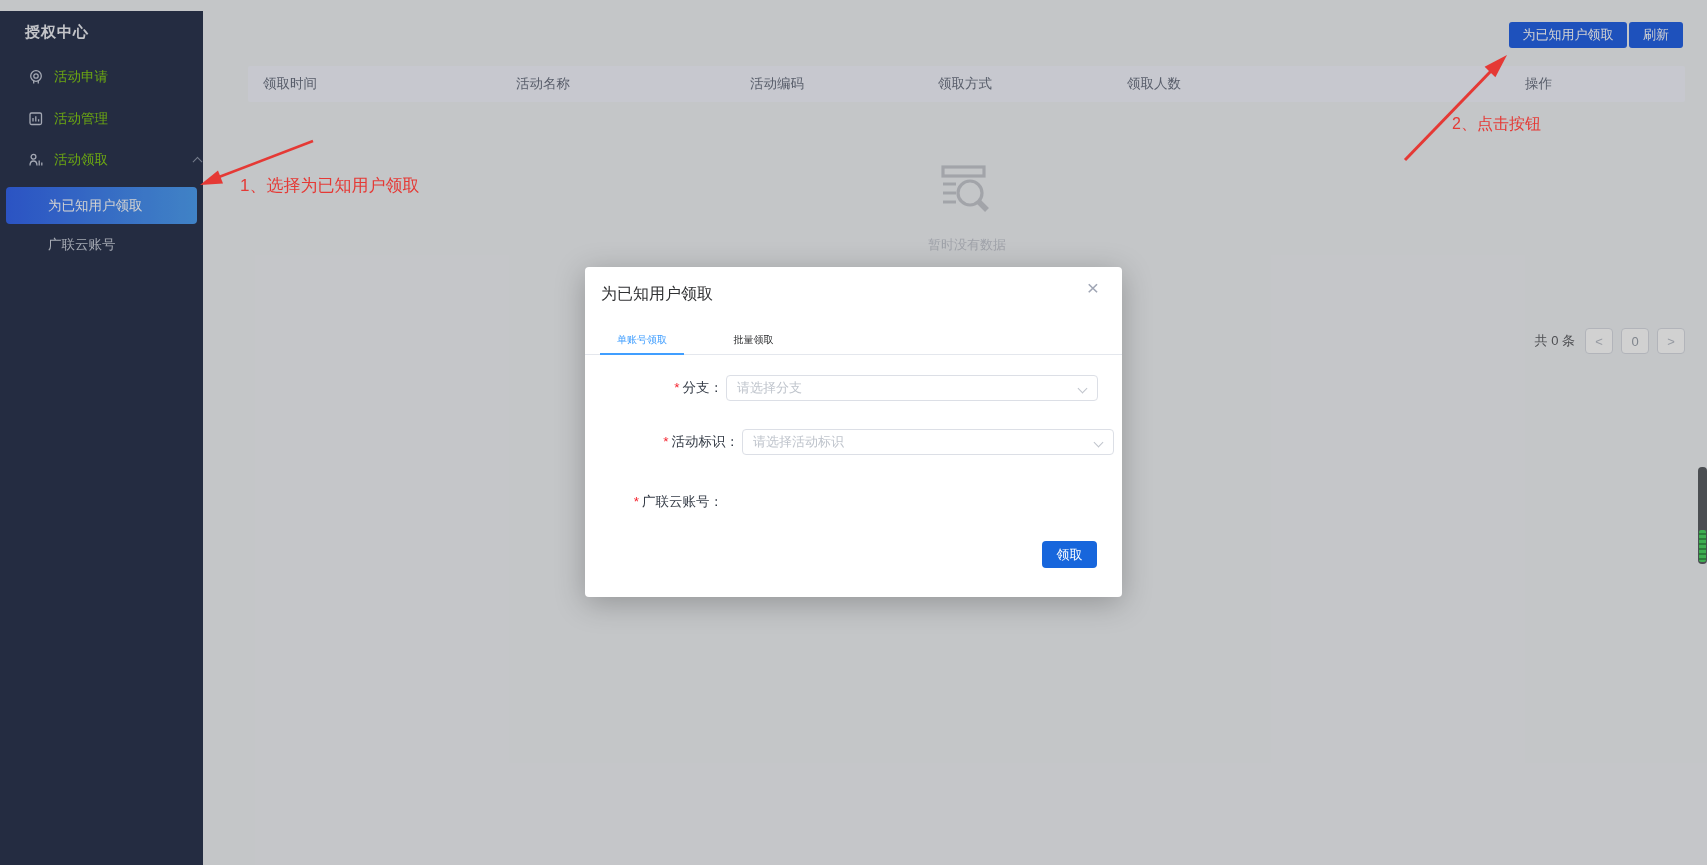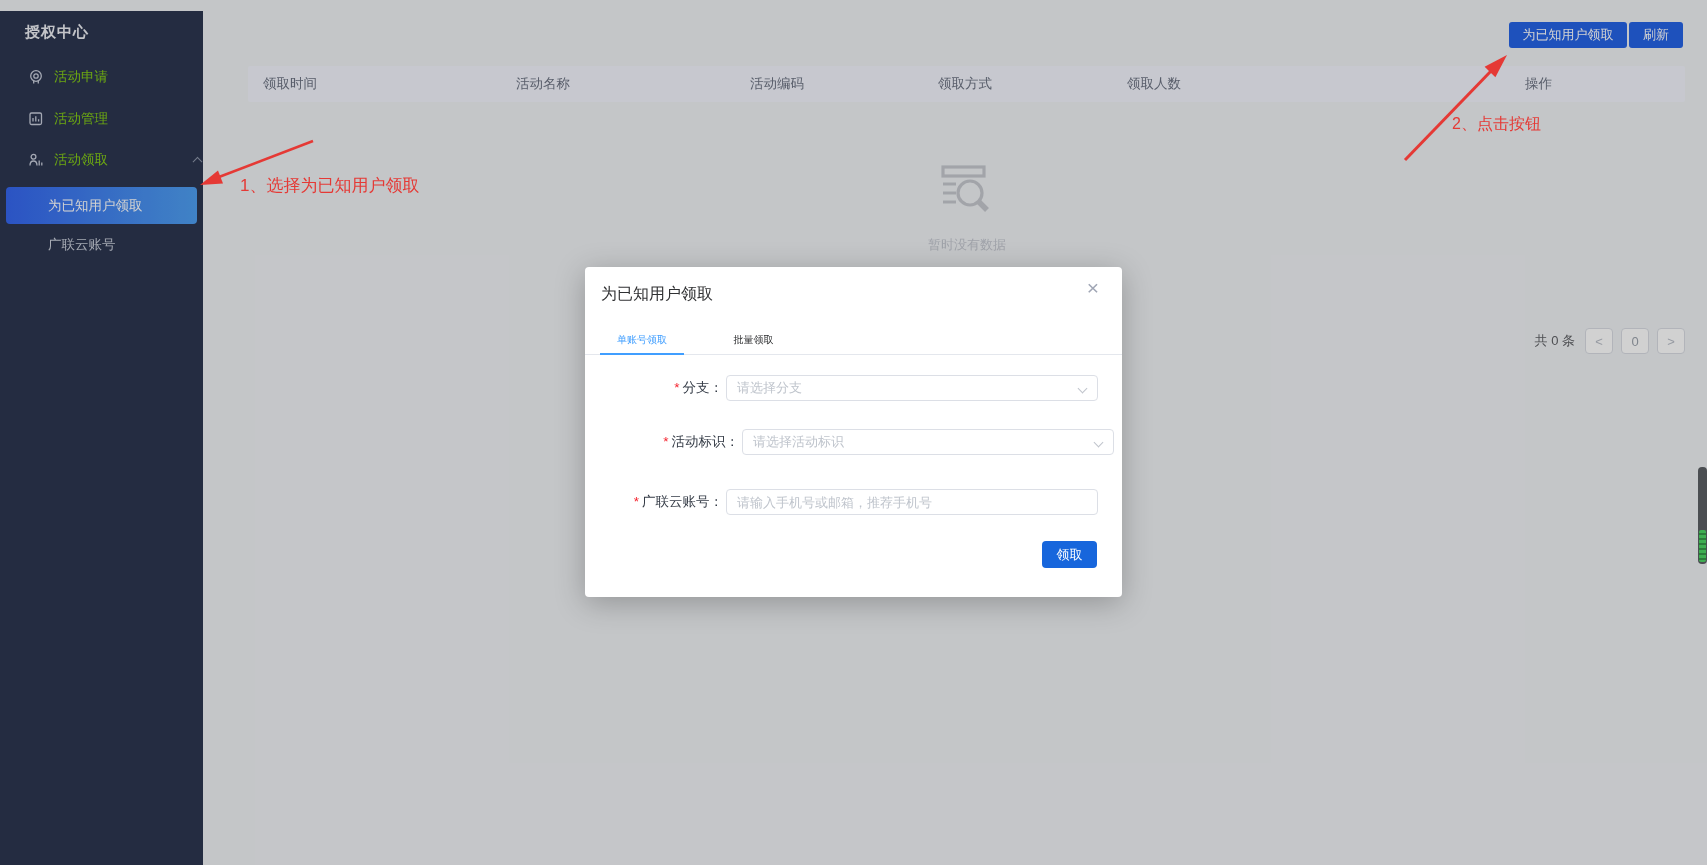--- a/index.html
+++ b/index.html
@@ -193,23 +193,20 @@
     <div class="mrow mrow-2">
       <div class="mlabel"><span class="req">*</span><span>活动标识：</span></div>
       <div class="mfield">
         <span class="ph">请选择活动标识</span>
         <span class="sel-chevron"></span>
       </div>
     </div>
 
     <div class="mrow mrow-3">
       <div class="mlabel"><span class="req">*</span><span>广联云账号：</span></div>
-      <div class="mfield" style="padding-right:10px">
-        <input type="text" placeholder="请输入手机号或邮箱，推荐手机号" style="">
-      </div>
     </div>
 
     <button class="modal-submit">领取</button>
   </div>
 
   <div class="scrollbar">
     <div class="sb-thumb">
       <div class="sb-green"></div>
     </div>
   </div>

